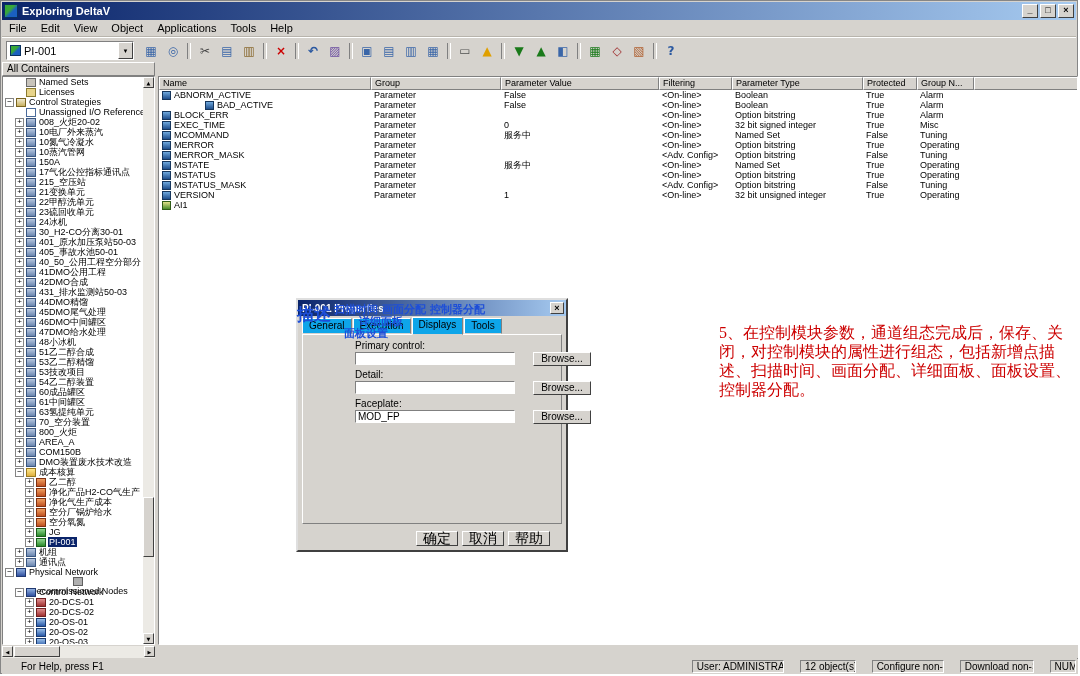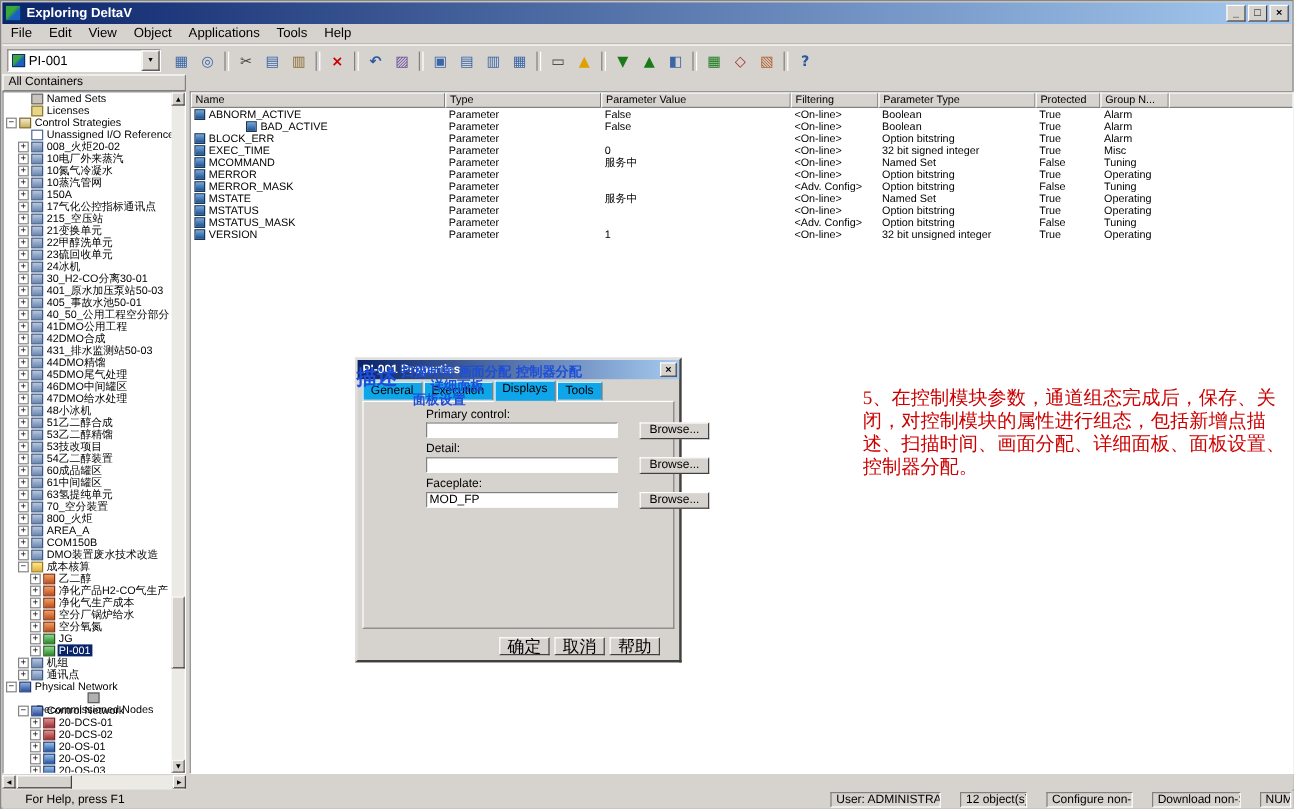--- a/index.html
+++ b/index.html
@@ -469,21 +469,21 @@
     <div class="vscroll">
       <div class="sb-btn">▲</div>
       <div class="sb-thumb"></div>
       <div class="sb-btn sb-down">▼</div>
     </div>
   </div>
 
   <div class="list-pane">
     <div class="list-header" id="list-header">
         <div class="hcell" style="width: 212px;">Name</div>
-        <div class="hcell" style="width: 130px;">Type</div>
+        <div class="hcell" style="width: 130px;">Group</div>
         <div class="hcell" style="width: 158px;">Parameter Value</div>
         <div class="hcell" style="width: 73px;">Filtering</div>
         <div class="hcell" style="width: 131px;">Parameter Type</div>
         <div class="hcell" style="width: 54px;">Protected</div>
         <div class="hcell" style="width: 57px;">Group N...</div>
         <div class="hcell" style="width: 105px;"></div>
       </div>
     <div id="list-rows">
         <div class="lrow">
           <div class="lcell name-cell" style="width: 212px;">
@@ -609,20 +609,32 @@
           <div class="lcell name-cell" style="width: 212px;">
             <span class="picon"></span>
             <span>VERSION</span>
           </div>
           <div class="lcell" style="width: 130px;">Parameter</div>
           <div class="lcell" style="width: 158px;">1</div>
           <div class="lcell" style="width: 73px;">&lt;On-line&gt;</div>
           <div class="lcell" style="width: 131px;">32 bit unsigned integer</div>
           <div class="lcell" style="width: 54px;">True</div>
           <div class="lcell" style="width: 57px;">Operating</div>
+        </div>
+        <div class="lrow">
+          <div class="lcell name-cell" style="width: 212px;">
+            <span class="picon bicon"></span>
+            <span>AI1</span>
+          </div>
+          <div class="lcell" style="width: 130px;"></div>
+          <div class="lcell" style="width: 158px;"></div>
+          <div class="lcell" style="width: 73px;"></div>
+          <div class="lcell" style="width: 131px;"></div>
+          <div class="lcell" style="width: 54px;"></div>
+          <div class="lcell" style="width: 57px;"></div>
         </div>
       </div>
   </div>
 
   <div class="hstrip">
     <div class="hscroll">
       <div class="sb-btn hs-left">◀</div>
       <div class="hs-thumb"></div>
       <div class="sb-btn hs-right">▶</div>
     </div>

